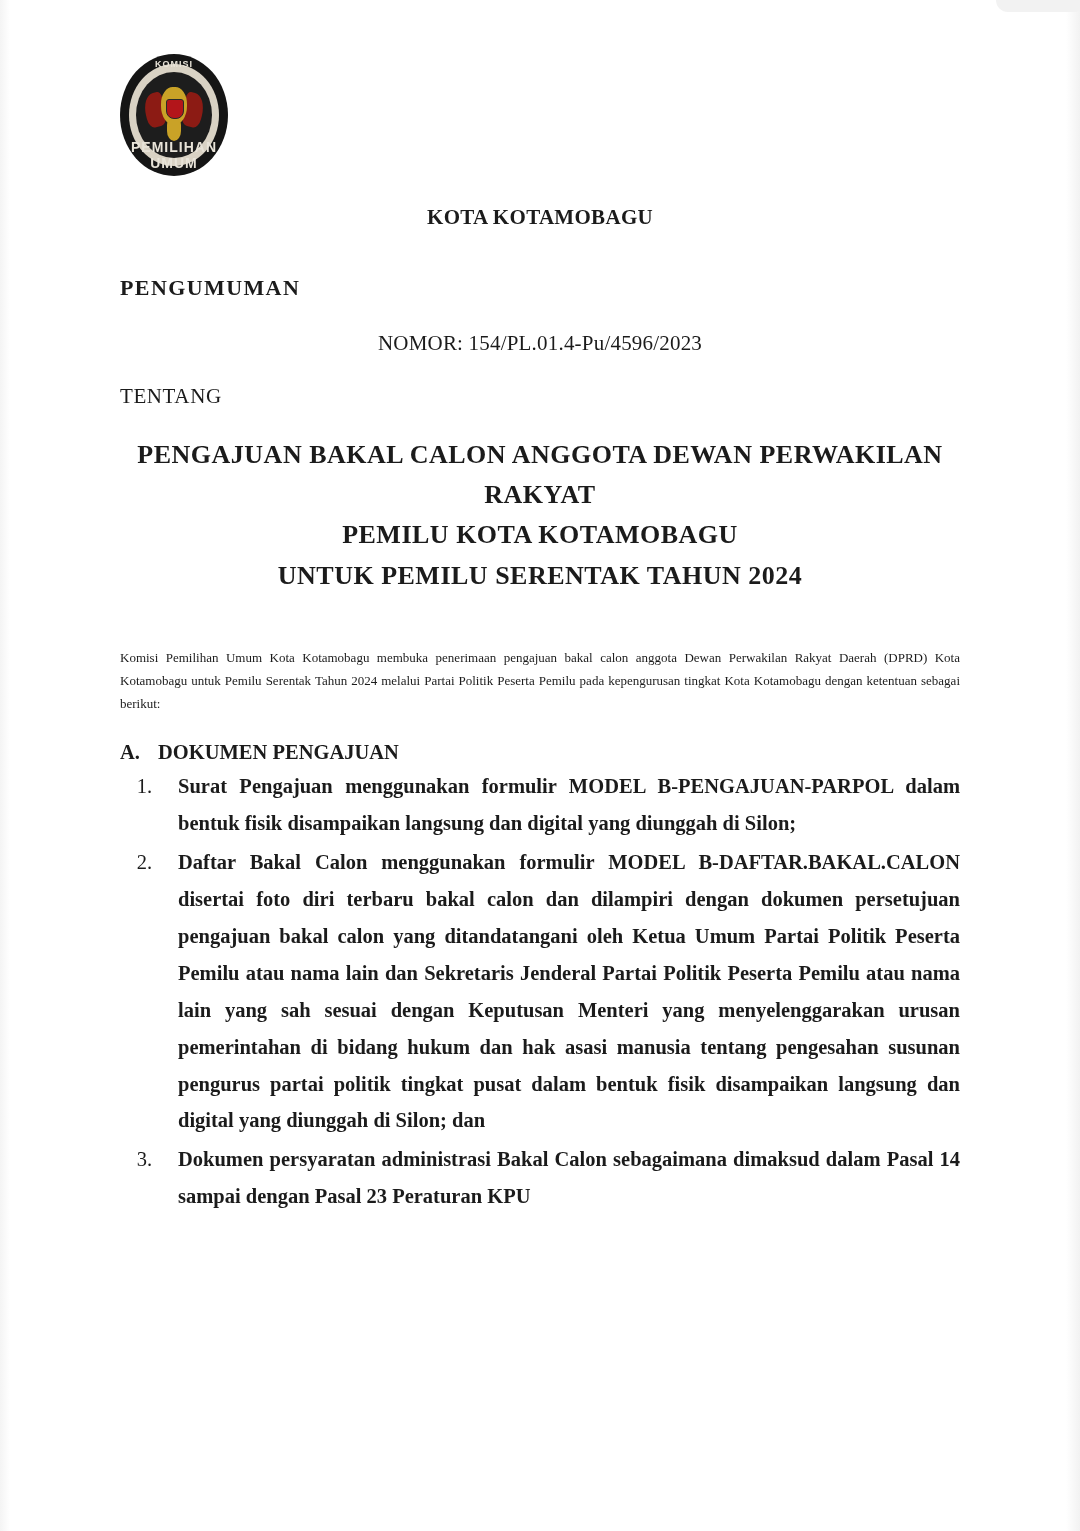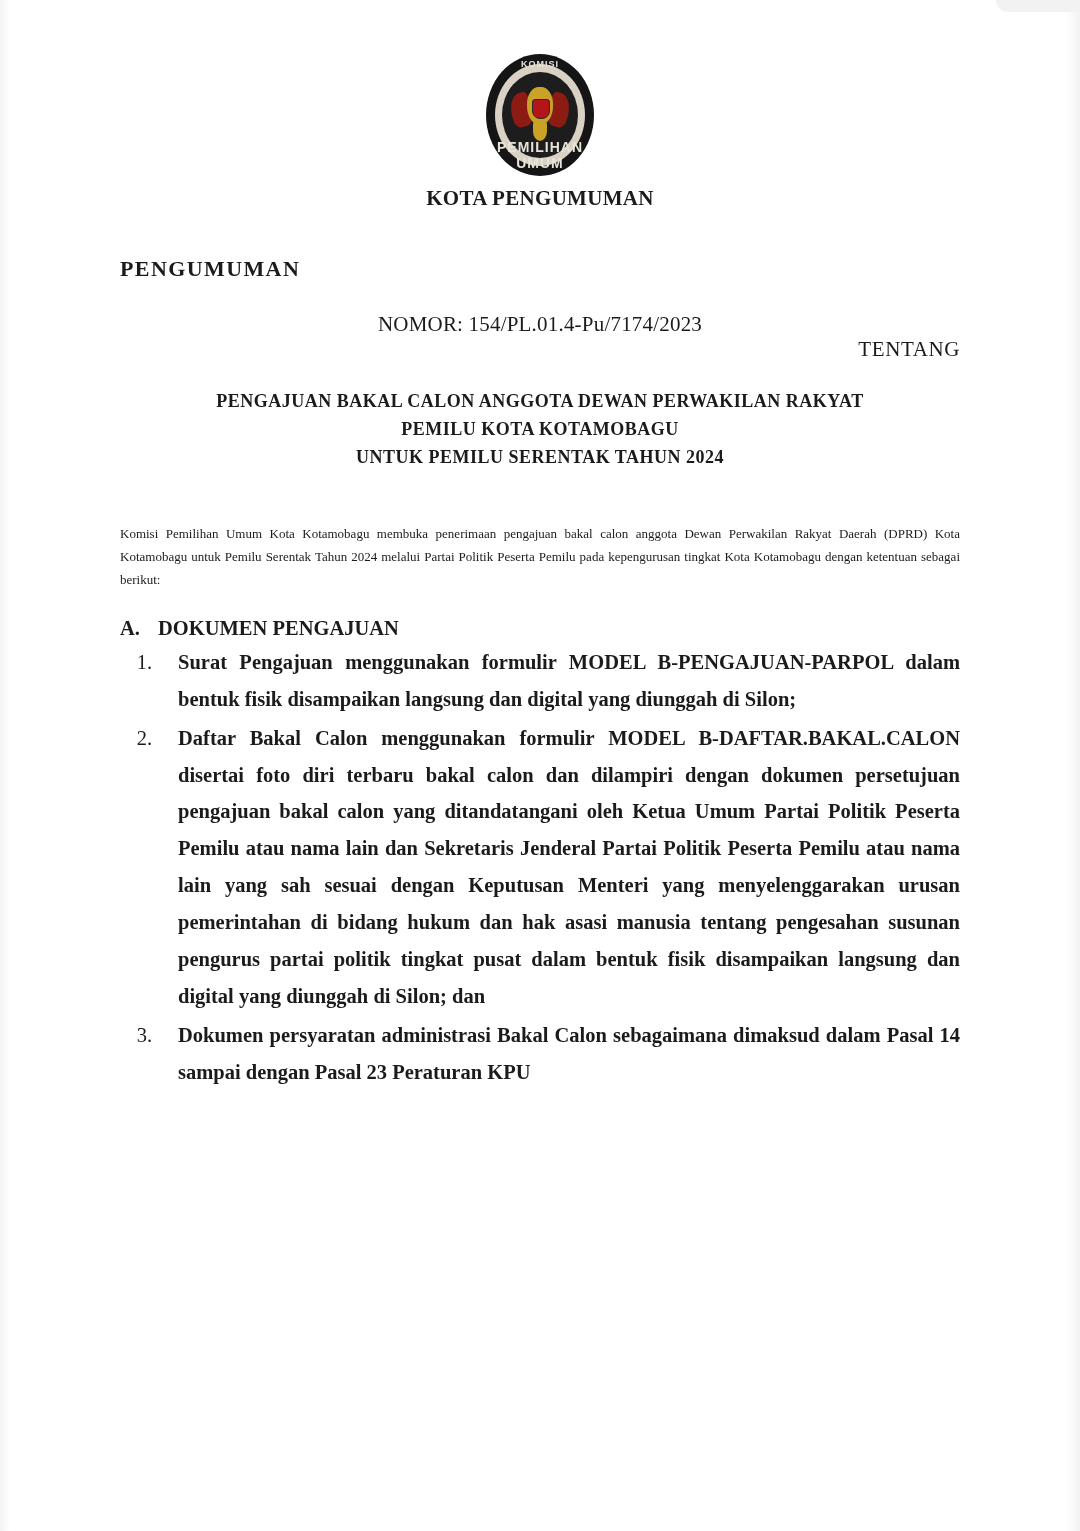--- a/index.html
+++ b/index.html
@@ -46,23 +46,22 @@
   .page {
     position: absolute;
     inset: 0;
     padding: 44px 120px 0 120px;
     box-sizing: border-box;
   }
 
   
   .logo-wrap {
     display: flex;
-    justify-content: center;
     margin-top: 10px;
-    margin-bottom: 9px;
+    margin-bottom: 28px;
   }
   .kpu-logo {
     width: 108px;
     height: 122px;
     position: relative;
   }
   .kpu-logo .ring {
     position: absolute;
     left: 0; top: 0;
     width: 108px;
@@ -152,28 +151,29 @@
     letter-spacing: 1.4px;
     margin-top: 44px;
   }
   .nomor {
     text-align: center;
     font-size: 21px;
     margin-top: 30px;
     letter-spacing: 0.2px;
   }
   .tentang {
-    text-align: right;
+    text-align: left;
     font-size: 21px;
+    margin-top: 28px;
     letter-spacing: 0.6px;
   }
   .subject {
     text-align: center;
     font-weight: bold;
-    font-size: 18px;
+    font-size: 26px;
     line-height: 1.55;
     letter-spacing: 0.5px;
     margin-top: 26px;
   }
 
   
   .body-para {
     margin-top: 50px;
     font-size: 13px;
     line-height: 1.78;
@@ -234,26 +234,26 @@
         <div class="body"></div>
         <div class="shield"></div>
         <div class="tail"></div>
       </div>
       <div class="txt-top">KOMISI</div>
       <div class="txt-bottom">PEMILIHAN UMUM</div>
     </div>
   </div>
 
   <div class="inst">
-    <div>KOTA PENGUMUMAN</div>
+    <div>KOTA KOTAMOBAGU</div>
   </div>
 
   <div class="title-announce">PENGUMUMAN</div>
 
-  <div class="nomor">NOMOR: 154/PL.01.4-Pu/7174/2023</div>
+  <div class="nomor">NOMOR: 154/PL.01.4-Pu/4596/2023</div>
 
   <div class="tentang">TENTANG</div>
 
   <div class="subject">
     <div>PENGAJUAN BAKAL CALON ANGGOTA DEWAN PERWAKILAN RAKYAT</div>
     <div>PEMILU KOTA KOTAMOBAGU</div>
     <div>UNTUK PEMILU SERENTAK TAHUN 2024</div>
   </div>
 
   <div class="body-para">Komisi Pemilihan Umum Kota Kotamobagu membuka penerimaan pengajuan bakal calon anggota Dewan Perwakilan Rakyat Daerah (DPRD) Kota Kotamobagu untuk Pemilu Serentak Tahun 2024 melalui Partai Politik Peserta Pemilu pada kepengurusan tingkat Kota Kotamobagu dengan ketentuan sebagai berikut:</div>

